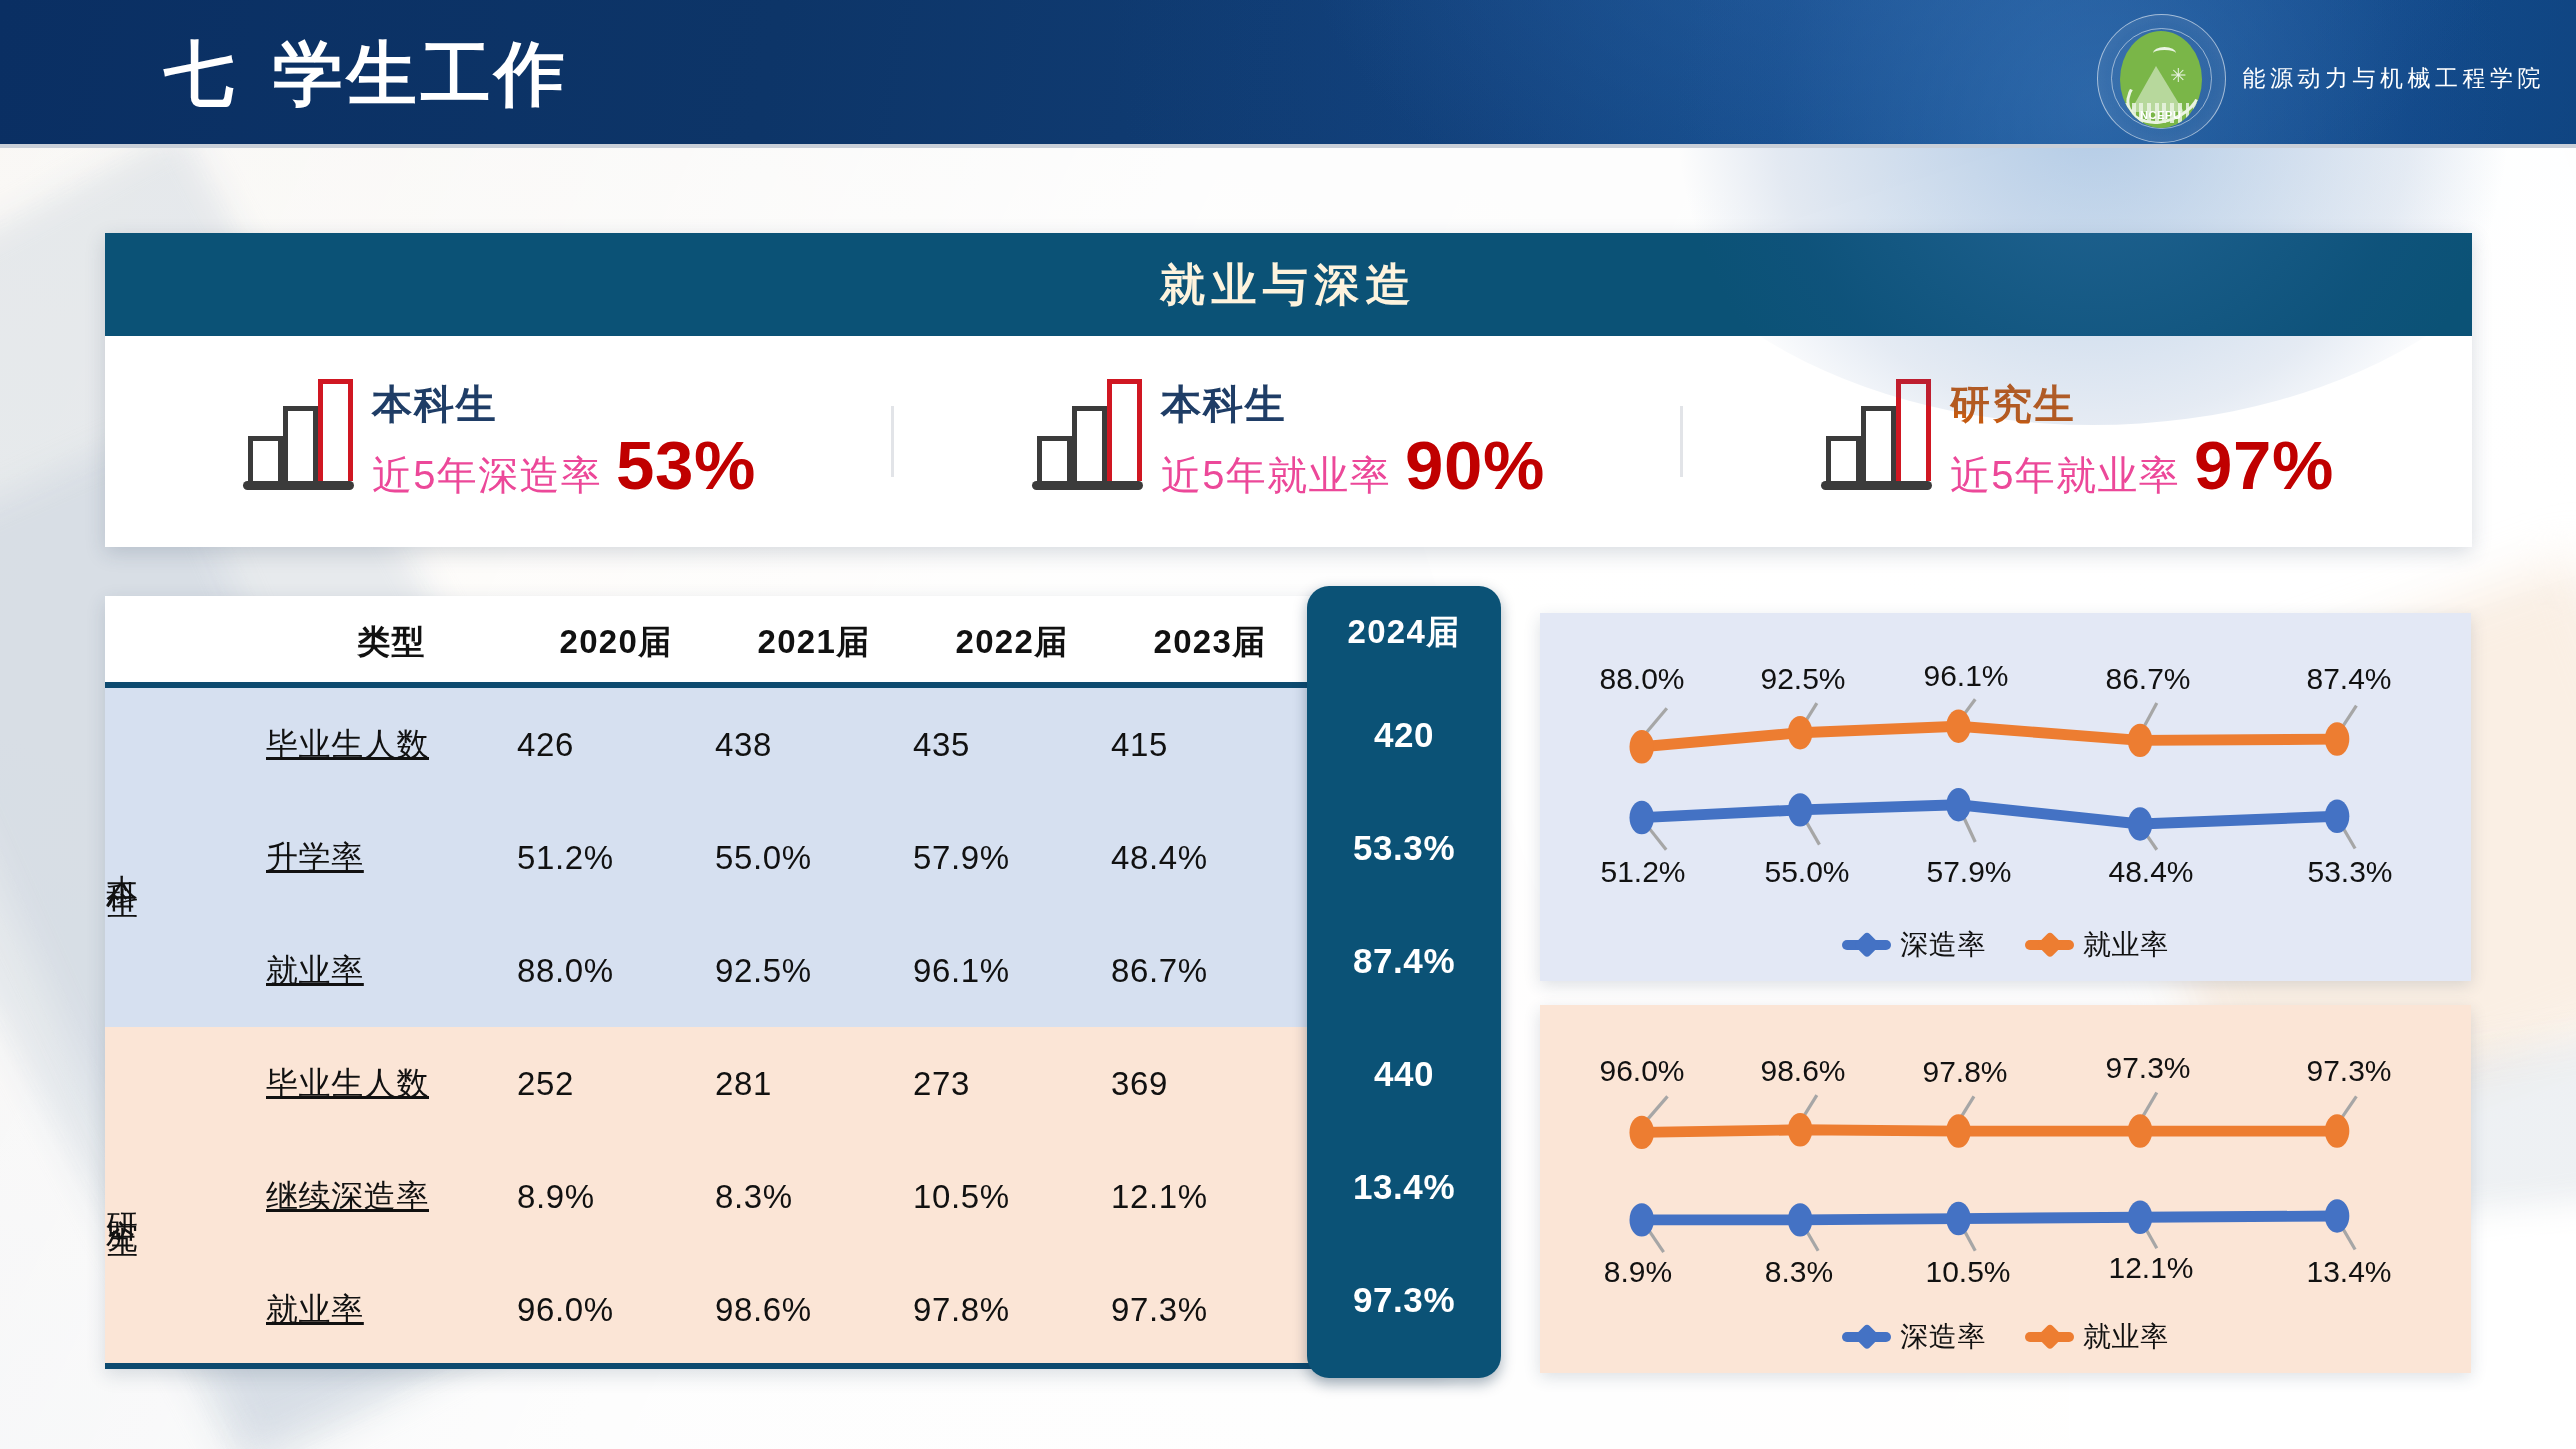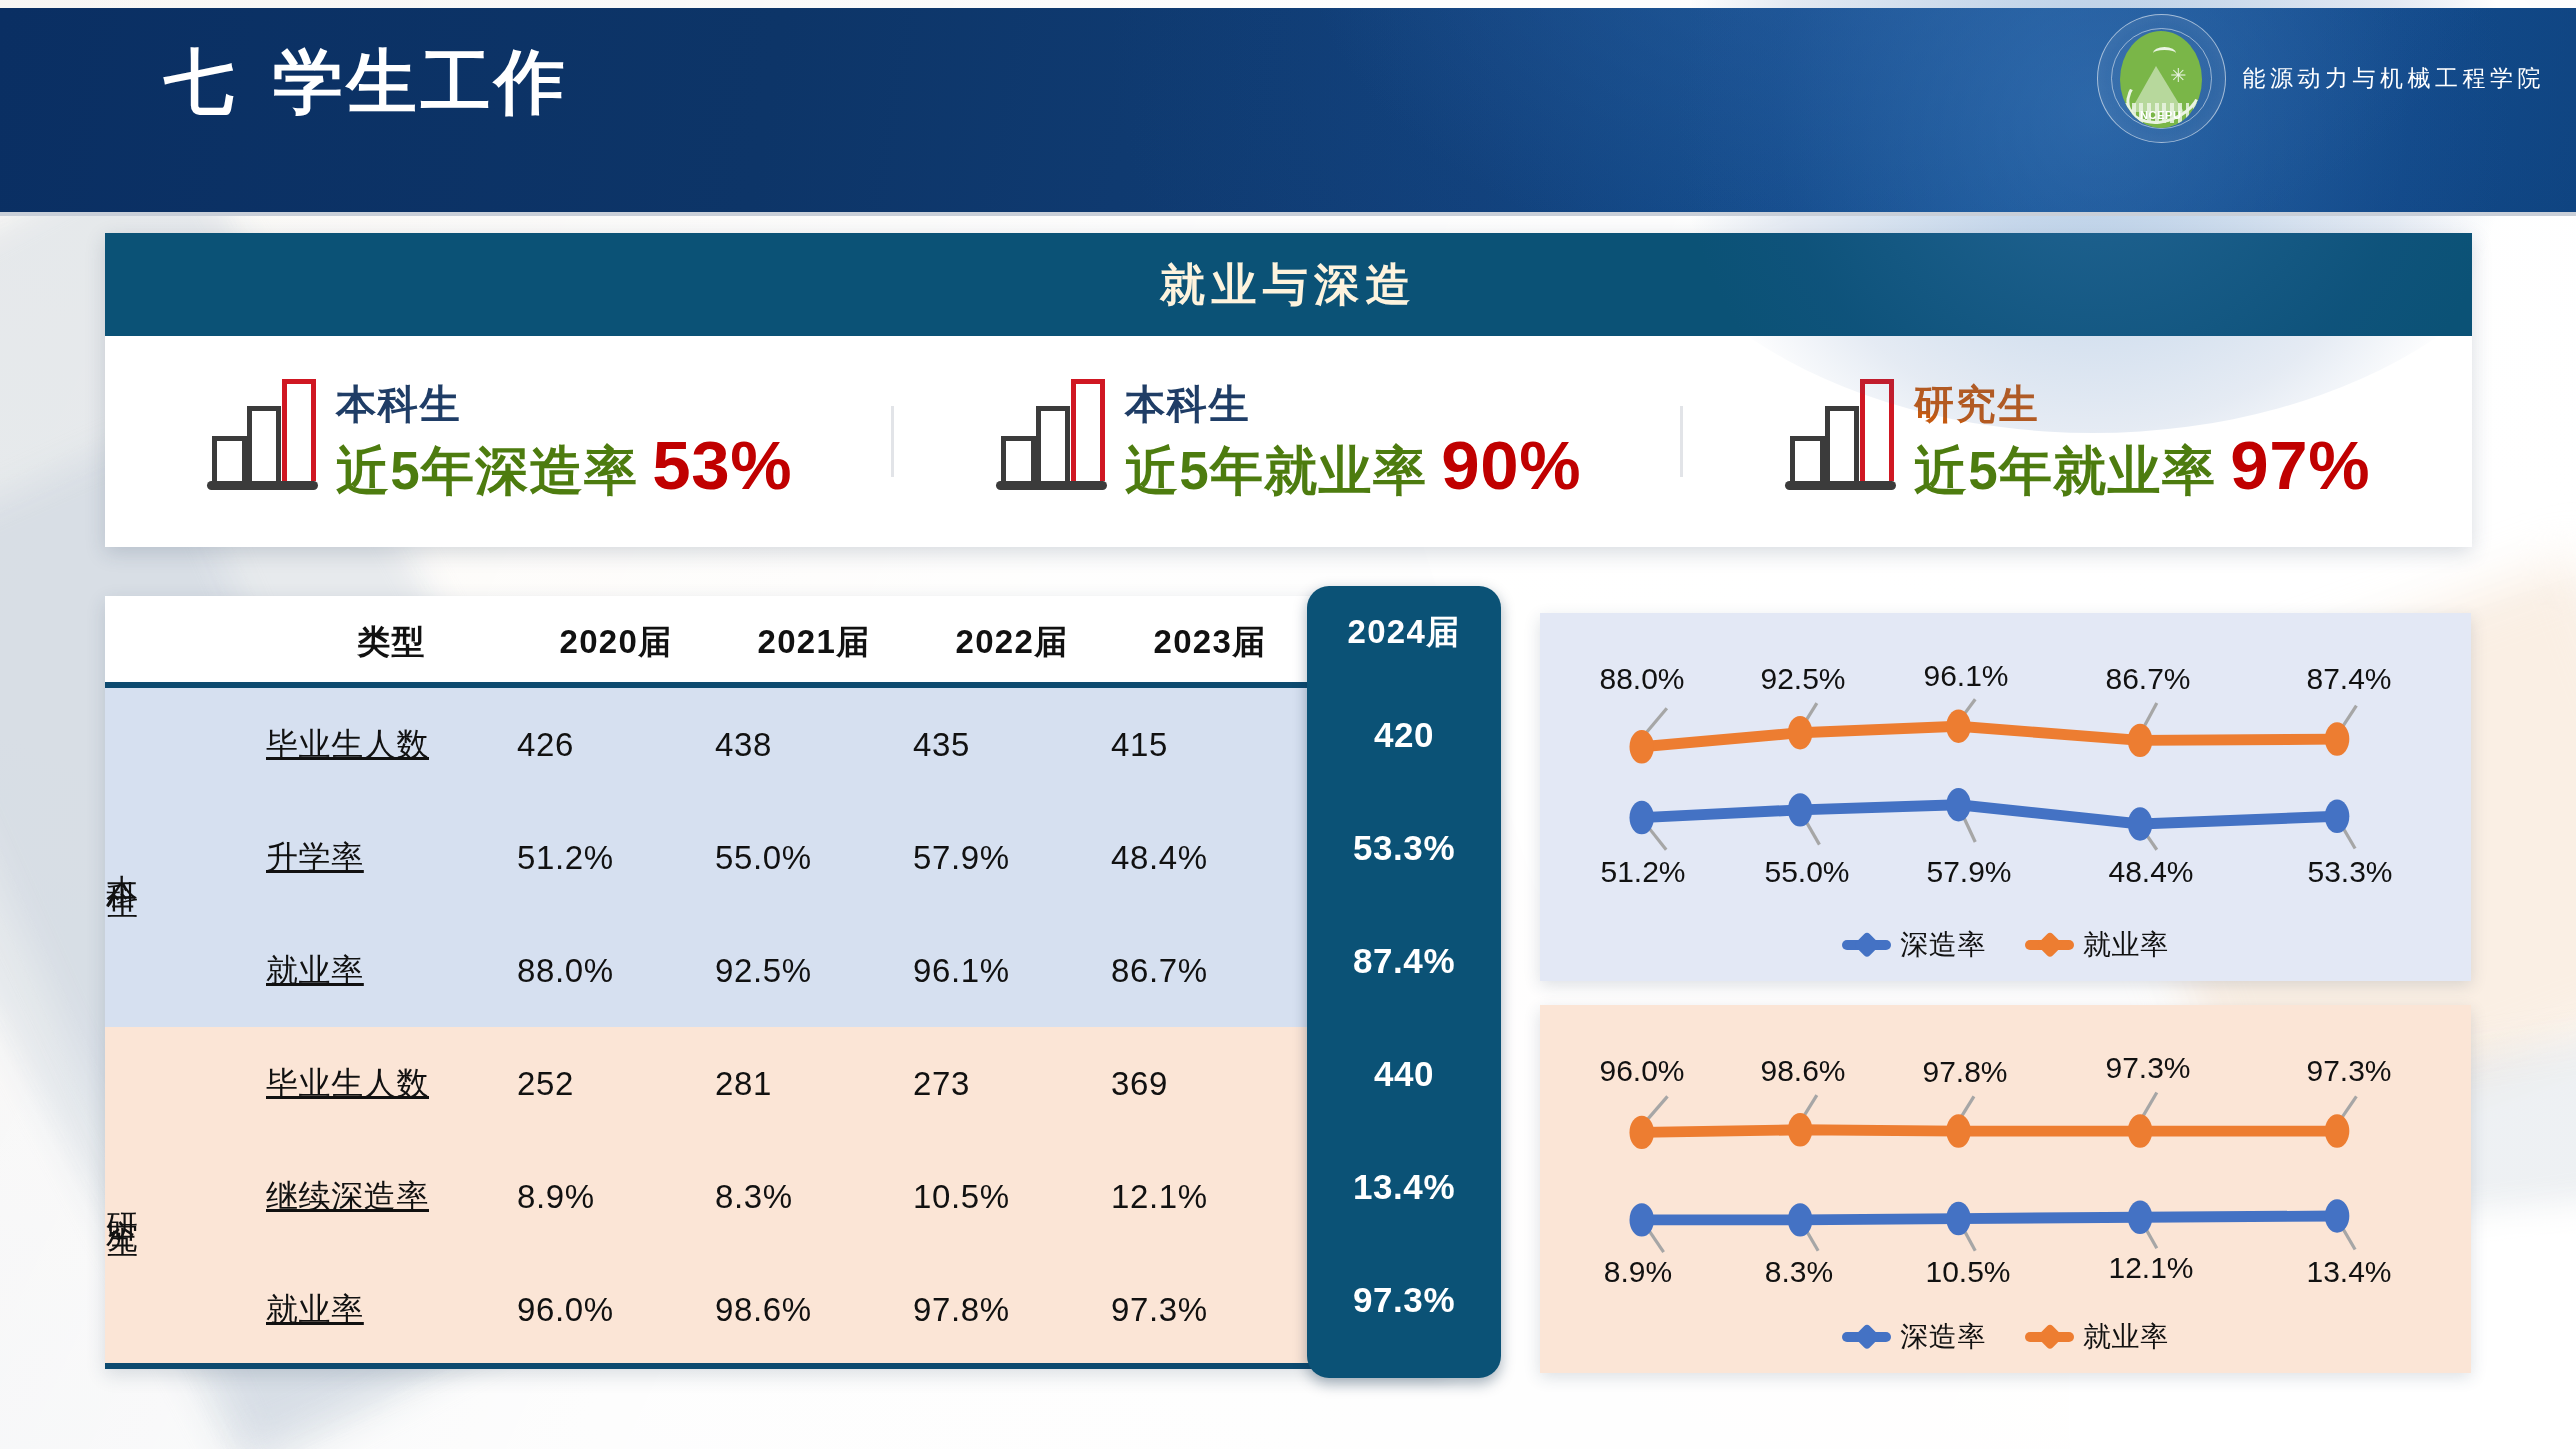--- a/index.html
+++ b/index.html
@@ -13,21 +13,21 @@
   #bg .sky{position:absolute;inset:0;
     background:
       linear-gradient(115deg,rgba(255,255,255,.0) 0%,rgba(255,255,255,.85) 40%,rgba(255,255,255,.95) 100%),
       linear-gradient(200deg,#e9ecef 0%,#f7f6f4 35%,#fdfaf6 60%,#f1f2f4 100%);
   }
   #bg .band{position:absolute;background:rgba(205,212,222,.45);filter:blur(16.7px);}
   #bg .warm{position:absolute;background:rgba(246,226,205,.55);filter:blur(26px);}
   #bg .pale{position:absolute;background:rgba(255,255,255,.75);filter:blur(19.3px);}
 
   
-  #header{position:absolute;left:0;top:8px;width:2576px;height:208px;z-index:5;
+  #header{position:absolute;left:0;top:0;width:2576px;height:148px;z-index:5;
     background:
       radial-gradient(ellipse 966px 580px at 1900px -77px, rgba(40,95,160,.75) 0%, rgba(20,60,120,0) 62%),
       radial-gradient(ellipse 1546px 902px at 2190px 39px, rgba(25,80,150,.55) 0%, rgba(10,40,90,0) 70%),
       linear-gradient(100deg,#0a2f63 0%,#0d3568 30%,#113f78 58%,#0e4f8e 78%,#0b3f78 100%);
   }
   #header .shine{position:absolute;right:0;top:-219px;width:966px;height:644px;border-radius:50%;
     background:radial-gradient(circle at 50% 50%, rgba(70,130,195,.42) 0%, rgba(40,90,160,.12) 55%, rgba(0,0,0,0) 72%);}
   #header .underline{position:absolute;left:0;bottom:0;width:2576px;height:4.5px;background:#c9cfd8;}
   #page-title{position:absolute;left:164px;top:39px;color:#ffffff;font-size:70px;font-weight:bold;
     letter-spacing:3.9px;white-space:nowrap;line-height:1;}
@@ -72,21 +72,21 @@
   .baricon .b{position:absolute;bottom:9px;border:5.2px solid #3b3b3b;border-bottom:none;background:transparent;}
   .baricon .b1{left:5.2px;width:24.5px;height:40px;}
   .baricon .b2{left:40px;width:24.5px;height:70px;}
   .baricon .b3{left:75px;width:24.5px;height:97px;border-color:#d01722;}
   .baricon .base{position:absolute;left:0;bottom:0;width:111px;height:9px;border-radius:4.5px;background:#3b3b3b;}
   .stat .texts{display:flex;flex-direction:column;gap:3.9px;}
   .stat .lvl{font-size:40px;font-weight:bold;line-height:1.08;letter-spacing:1.9px;}
   .stat .lvl.navy{color:#1f3d66;}
   .stat .lvl.orange{color:#c55a11;}
   .stat .row2{display:flex;align-items:baseline;gap:14px;}
-  .stat .label{font-size:53px;font-weight:bold;color:#4d7c0f;letter-spacing:1.3px;line-height:1.08;}
+  .stat .label{font-size:40px;font-weight:normal;color:#ec4899;letter-spacing:1.3px;line-height:1.08;}
   .stat .value{font-size:69px;font-weight:bold;color:#c00000;line-height:1;letter-spacing:0.6px;}
 
   
   #table-wrap{position:absolute;left:105px;top:596px;width:1341px;height:773px;z-index:3;
     background:#ffffff;box-shadow:0 6.4px 18px rgba(40,60,90,.16);}
   #tbl{width:100%;border-collapse:collapse;table-layout:fixed;}
   #tbl col.c-cat{width:161px;}
   #tbl col.c-type{width:251px;}
   #tbl col.c-y{width:198px;}
   #tbl col.c-hl{width:196px;}

